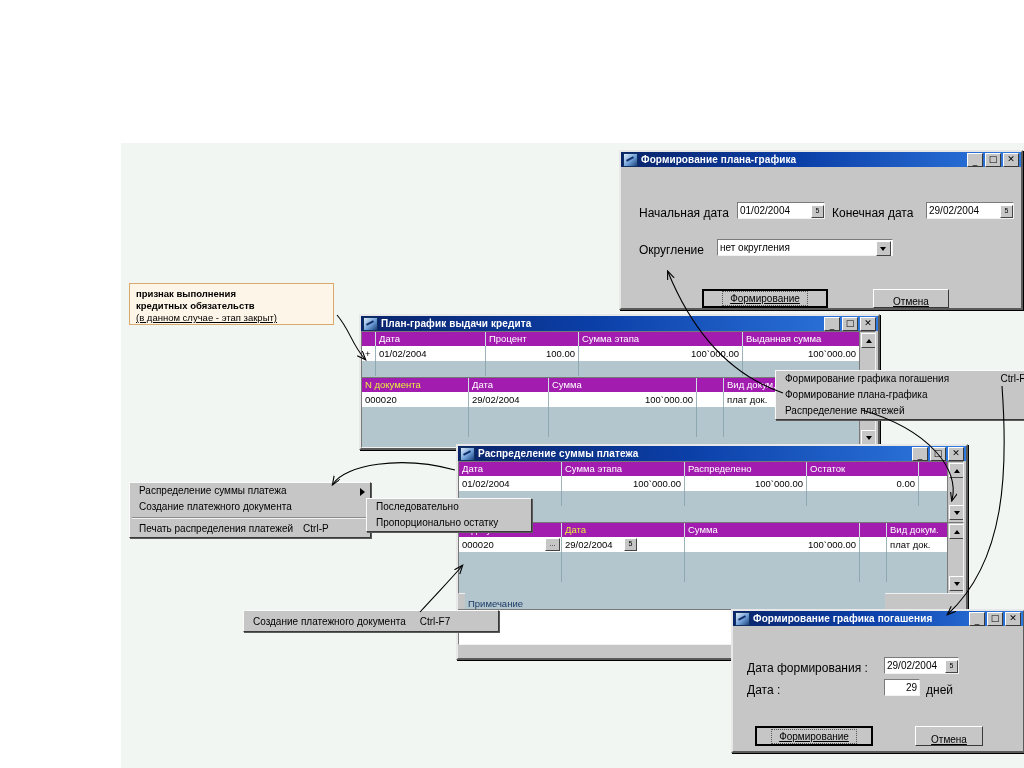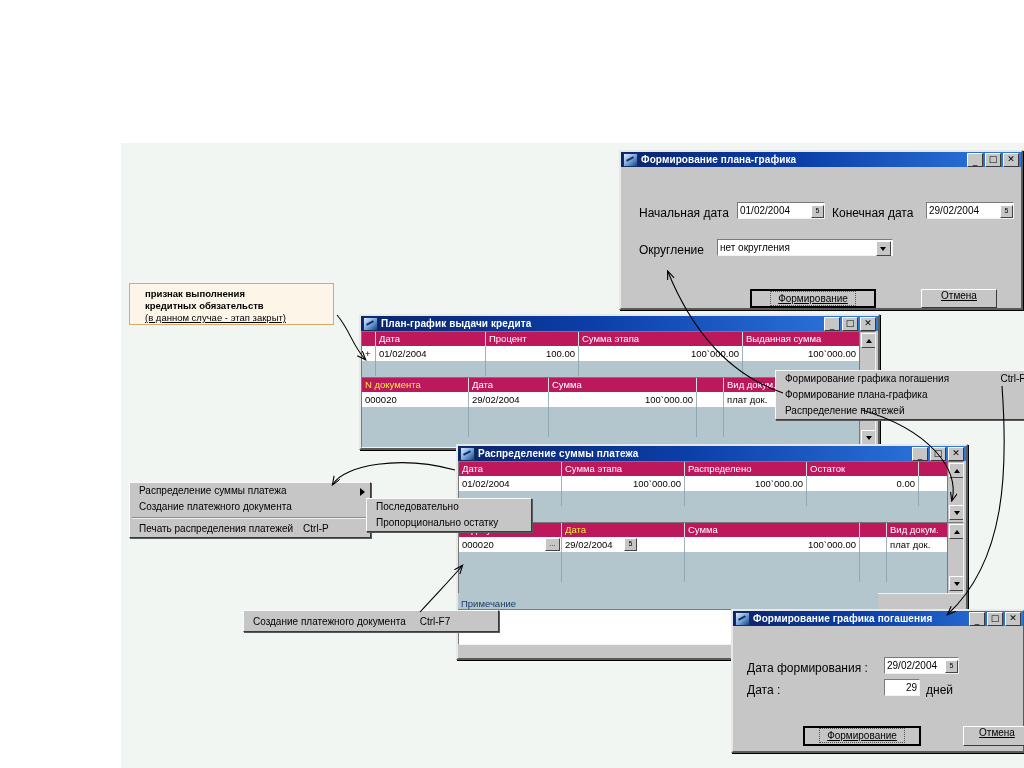--- a/index.html
+++ b/index.html
@@ -32,21 +32,21 @@
        font-size:8px;line-height:10px;text-align:center;color:#000;
        font-family:"DejaVu Sans",sans-serif;position:relative;}
   .tb-btn i{position:absolute;font-style:normal;left:0;right:0;top:-1px;
        font-size:9px;line-height:12px;}
   .tb-btn.min i{top:1px;}
   .wbody{position:absolute;left:0;right:0;top:15px;bottom:0;}
 
   
   .grid{position:absolute;background:#b4c6cd;border:1px solid;
         border-color:#787878 #f0f0f0 #f0f0f0 #787878;overflow:hidden;}
-  .ghead{display:flex;height:14px;background:#be185d;}
+  .ghead{display:flex;height:14px;background:#a21caf;}
   .gh{color:#ffffff;font-size:9.5px;line-height:14px;padding-left:3px;
       border-right:1px solid #cfdde2;box-sizing:border-box;overflow:hidden;
       white-space:nowrap;}
   .gh.yel{color:#e8ef3c;}
   .grow{display:flex;height:15px;}
   .gc{font-size:9.5px;line-height:15px;color:#000;background:#ffffff;
       border-right:1px solid #9fb3ba;box-sizing:border-box;padding:0 3px;
       overflow:hidden;white-space:nowrap;}
   .gc.num{text-align:right;}
   .gc.empty{background:#b4c6cd;border-right:1px solid #8fa7b0;}
@@ -74,40 +74,40 @@
   .combo{position:absolute;background:#fff;border:1px solid;
        border-color:#7a7a7a #f2f2f2 #f2f2f2 #7a7a7a;font-size:10px;
        line-height:16px;padding:0 2px;box-sizing:border-box;}
   .combo .arw{position:absolute;right:1px;top:1px;width:13px;height:13px;
        background:#c6c6c6;border:1px solid;border-color:#fff #444 #444 #fff;}
   .combo .arw:after{content:"";position:absolute;left:3px;top:5px;
        border-left:3px solid transparent;border-right:3px solid transparent;
        border-top:4px solid #000;}
   .btn{position:absolute;background:#c6c6c6;border:1px solid;
        border-color:#fff #3a3a3a #3a3a3a #fff;font-size:10px;color:#000;
-       display:flex;align-items:flex-start;justify-content:center;box-sizing:border-box;margin-left:48px;}
+       display:flex;align-items:flex-end;justify-content:center;box-sizing:border-box;}
   .btn.def{border:2px solid #000;}
   .btn u{text-decoration:underline;}
   .btn .inner{border:1px dotted #555;padding:0 7px;line-height:13px;}
 
   
   .menu{position:absolute;background:#c6c6c6;border:1px solid;
        border-color:#fafafa #3a3a3a #3a3a3a #fafafa;box-shadow:1px 1px 0 #5a5a5a;}
   .mi{font-size:10px;color:#000;height:16px;line-height:16px;padding:0 20px 0 9px;
       white-space:nowrap;position:relative;display:flex;align-items:center;}
   .mi .acc{position:absolute;right:7px;}
   .mi .sub{position:absolute;right:5px;top:5px;
       border-top:4px solid transparent;border-bottom:4px solid transparent;
       border-left:5px solid #000;}
   .msep{height:0;border-top:1px solid #8b8b8b;border-bottom:1px solid #f2f2f2;
       margin:2px 2px;}
 
   
   .note{position:absolute;background:#fdf5e7;border:1px solid #d9a86b;
-      padding:4px 15px;box-sizing:border-box;}
+      padding:4px 6px;box-sizing:border-box;}
   .note div{font-size:9.5px;font-weight:bold;color:#000;line-height:12px;
       white-space:nowrap;}
   .note div.thin{font-weight:normal;text-decoration:underline;}
 
   .tip{position:absolute;background:#c6c6c6;border:1px solid;
       border-color:#fafafa #3a3a3a #3a3a3a #fafafa;font-size:10px;color:#000;
       display:flex;align-items:center;padding:0 9px;box-shadow:1px 1px 0 #5a5a5a;}
   .tip .acc{margin-left:14px;}
 
   svg.arrows{position:absolute;left:0;top:0;width:1024px;height:768px;
@@ -340,21 +340,21 @@
         <div class="gc empty" style="width:175px"></div>
         <div class="gc empty" style="width:27px"></div>
         <div class="gc empty" style="width:61px"></div>
       </div>
       <div class="vscroll">
         <div class="sbtn up"></div>
         <div class="sbtn dn dn2"></div>
       </div>
     </div>
 
-    <div style="position:absolute;left:0;top:132px;width:420px;height:16px;background:#b4c6cd;">
+    <div style="position:absolute;left:7px;top:132px;width:420px;height:16px;background:#b4c6cd;">
       <span style="font-size:9.5px;line-height:16px;color:#1a3a66;padding-left:3px;">Примечание</span>
     </div>
     <div class="memo" style="left:0;top:148px;width:504px;height:34px;"></div>
   </div>
 </div>
 
 <div class="menu" style="left:129px;top:482px;width:240px;">
   <div class="mi">
     <span>Распределение суммы платежа</span>
     <span class="sub"></span>

